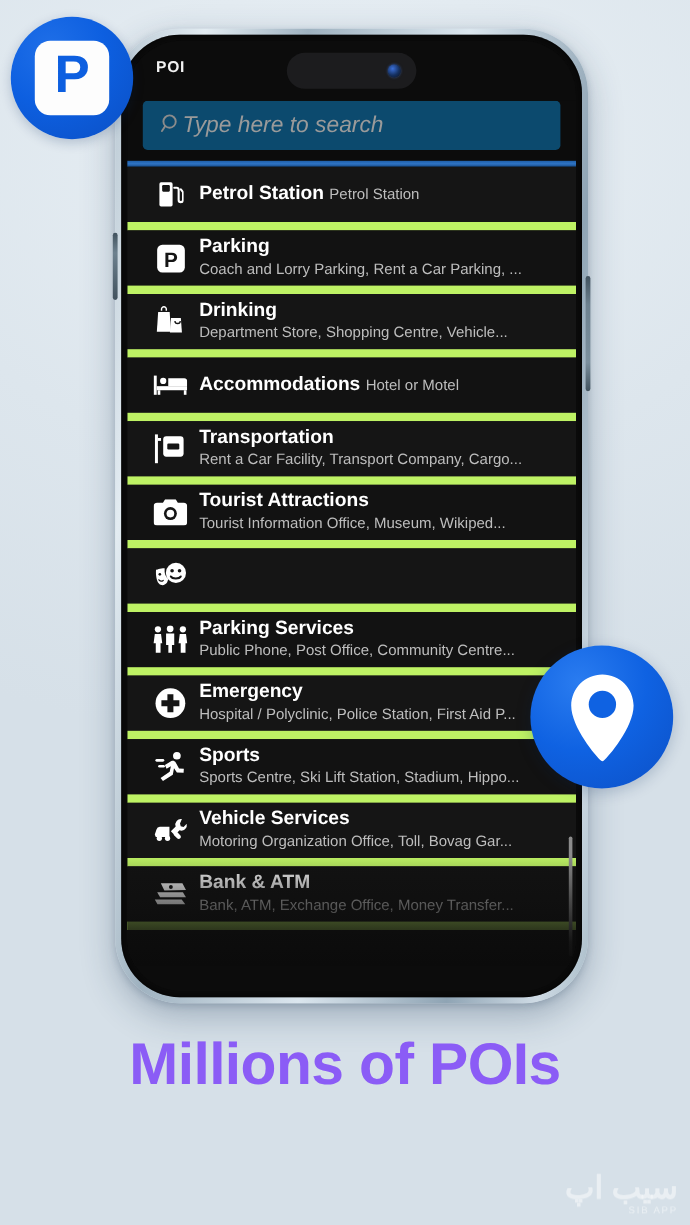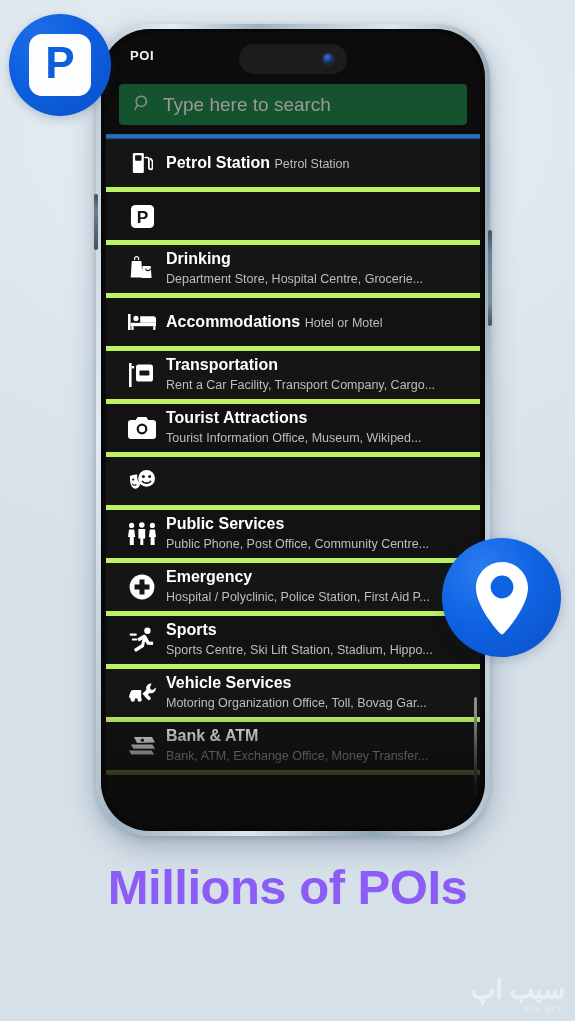--- a/index.html
+++ b/index.html
@@ -85,22 +85,22 @@
     width:11px; height:11px; border-radius:50%;
     background:radial-gradient(circle at 38% 34%, #3b6fd8 0%, #15305f 55%, #0a1224 100%);
     box-shadow:0 0 2px rgba(70,120,220,.6);
   }
 
   
   #search-wrap{
     background:#0c0c0c; padding:0 13px 9px 13px;
   }
   #search-box{
-    display:flex; align-items:center; gap:11px;
-    height:41px; background:#14532d; border-radius:4px; padding:0 14px;
+    display:flex; align-items:center; 
+    height:41px; background:#0c4a6e; border-radius:4px; padding:0 14px;font-style:italic;
   }
   #search-box svg{ flex:0 0 auto; }
   #search-placeholder{
     color:#9a9a9a; font-size:19px; font-weight:400;
   }
   #accent-rule{
     height:5px;
     background:linear-gradient(180deg,#1f5fa8 0%,#2f74c4 50%,#174b88 100%);
   }
 
@@ -109,21 +109,21 @@
     position:relative;
     height:666px;
     background:#101010;
     overflow:hidden;
   }
   .row{
     position:relative;
     display:flex; align-items:center; gap:0;
     height:53px;
     padding:0 14px 0 14px;
-    border-bottom:5px solid #bef264;
+    border-bottom:7px solid #bef264;
     background:#151515;
   }
   .row:nth-child(even){ background:#121212; }
   .row-icon{
     flex:0 0 44px; height:30px;
     display:flex; align-items:center; justify-content:center;
     color:#ffffff;
   }
   .row-text{ flex:1 1 auto; min-width:0; padding-left:2px; }
   .row-title{
@@ -222,35 +222,39 @@
           </span>
         </div>
 
         <div class="row">
           <span class="row-icon">
             <svg width="25" height="25" viewBox="0 0 26 26">
               <rect x="1" y="1" width="24" height="24" rx="4.5" fill="#fff"></rect>
               <text x="13" y="20" font-family="Liberation Sans, sans-serif" font-size="18" font-weight="bold" fill="#151515" text-anchor="middle">P</text>
             </svg>
           </span>
+          <span class="row-text">
+            <span class="row-title">Parking</span>
+            <span class="row-sub">Coach and Lorry Parking, Rent a Car Parking, ...</span>
+          </span>
         </div>
 
 
         <div class="row">
           <span class="row-icon">
             <svg width="24" height="26" viewBox="0 0 24 26" fill="#fff">
               <path d="M4 2.6C4 1.2 5.2 0 6.6 0S9.2 1.2 9.2 2.6V4H8V2.6c0-.8-.6-1.4-1.4-1.4S5.2 1.8 5.2 2.6V4H4z"></path>
               <path d="M1.8 5h9.6l1.1 16.5H.7z"></path>
               <path d="M12.5 10h8.2l.9 12h-10z"></path>
               <path d="M15.8 12.4c0 1.2 1 2.2 2.2 2.2s2.2-1 2.2-2.2" stroke="#151515" stroke-width="1.1" fill="none"></path>
             </svg>
           </span>
           <span class="row-text">
             <span class="row-title">Drinking</span>
-            <span class="row-sub">Department Store, Hospital Centre, Grocerie...</span>
+            <span class="row-sub">Department Store, Shopping Centre, Vehicle...</span>
           </span>
         </div>
 
         <div class="row">
           <span class="row-icon">
             <svg width="28" height="18" viewBox="0 0 28 18" fill="#fff">
               <rect x="0" y="1" width="2.6" height="16"></rect>
               <circle cx="8" cy="5.4" r="2.6"></circle>
               <path d="M12.2 3.2h13.4c1.3 0 2.4 1.1 2.4 2.4V9.8H12.2z"></path>
               <rect x="2.6" y="9.8" width="25.4" height="3.4"></rect>
@@ -312,21 +316,21 @@
             <svg width="30" height="24" viewBox="0 0 30 24" fill="#fff">
               <circle cx="4.6" cy="3.4" r="2.6"></circle>
               <path d="M2 7.4h5.2l1 7.6H6.8V23H2.8v-8H1z"></path>
               <circle cx="14.8" cy="3" r="2.8"></circle>
               <path d="M11.4 7h6.8v9.6h-1.9V23h-3V16.6h-1.9z"></path>
               <circle cx="25.4" cy="3.4" r="2.6"></circle>
               <path d="M22.8 7.4H28l1 7.6h-1.4V23h-4v-8h-1.8z"></path>
             </svg>
           </span>
           <span class="row-text">
-            <span class="row-title">Public Services</span>
+            <span class="row-title">Parking Services</span>
             <span class="row-sub">Public Phone, Post Office, Community Centre...</span>
           </span>
         </div>
 
         <div class="row">
           <span class="row-icon">
             <svg width="26" height="26" viewBox="0 0 26 26">
               <circle cx="13" cy="13" r="12.4" fill="#fff"></circle>
               <path d="M10.5 5.5h5v5h5v5h-5v5h-5v-5h-5v-5h5z" fill="#151515"></path>
             </svg>

